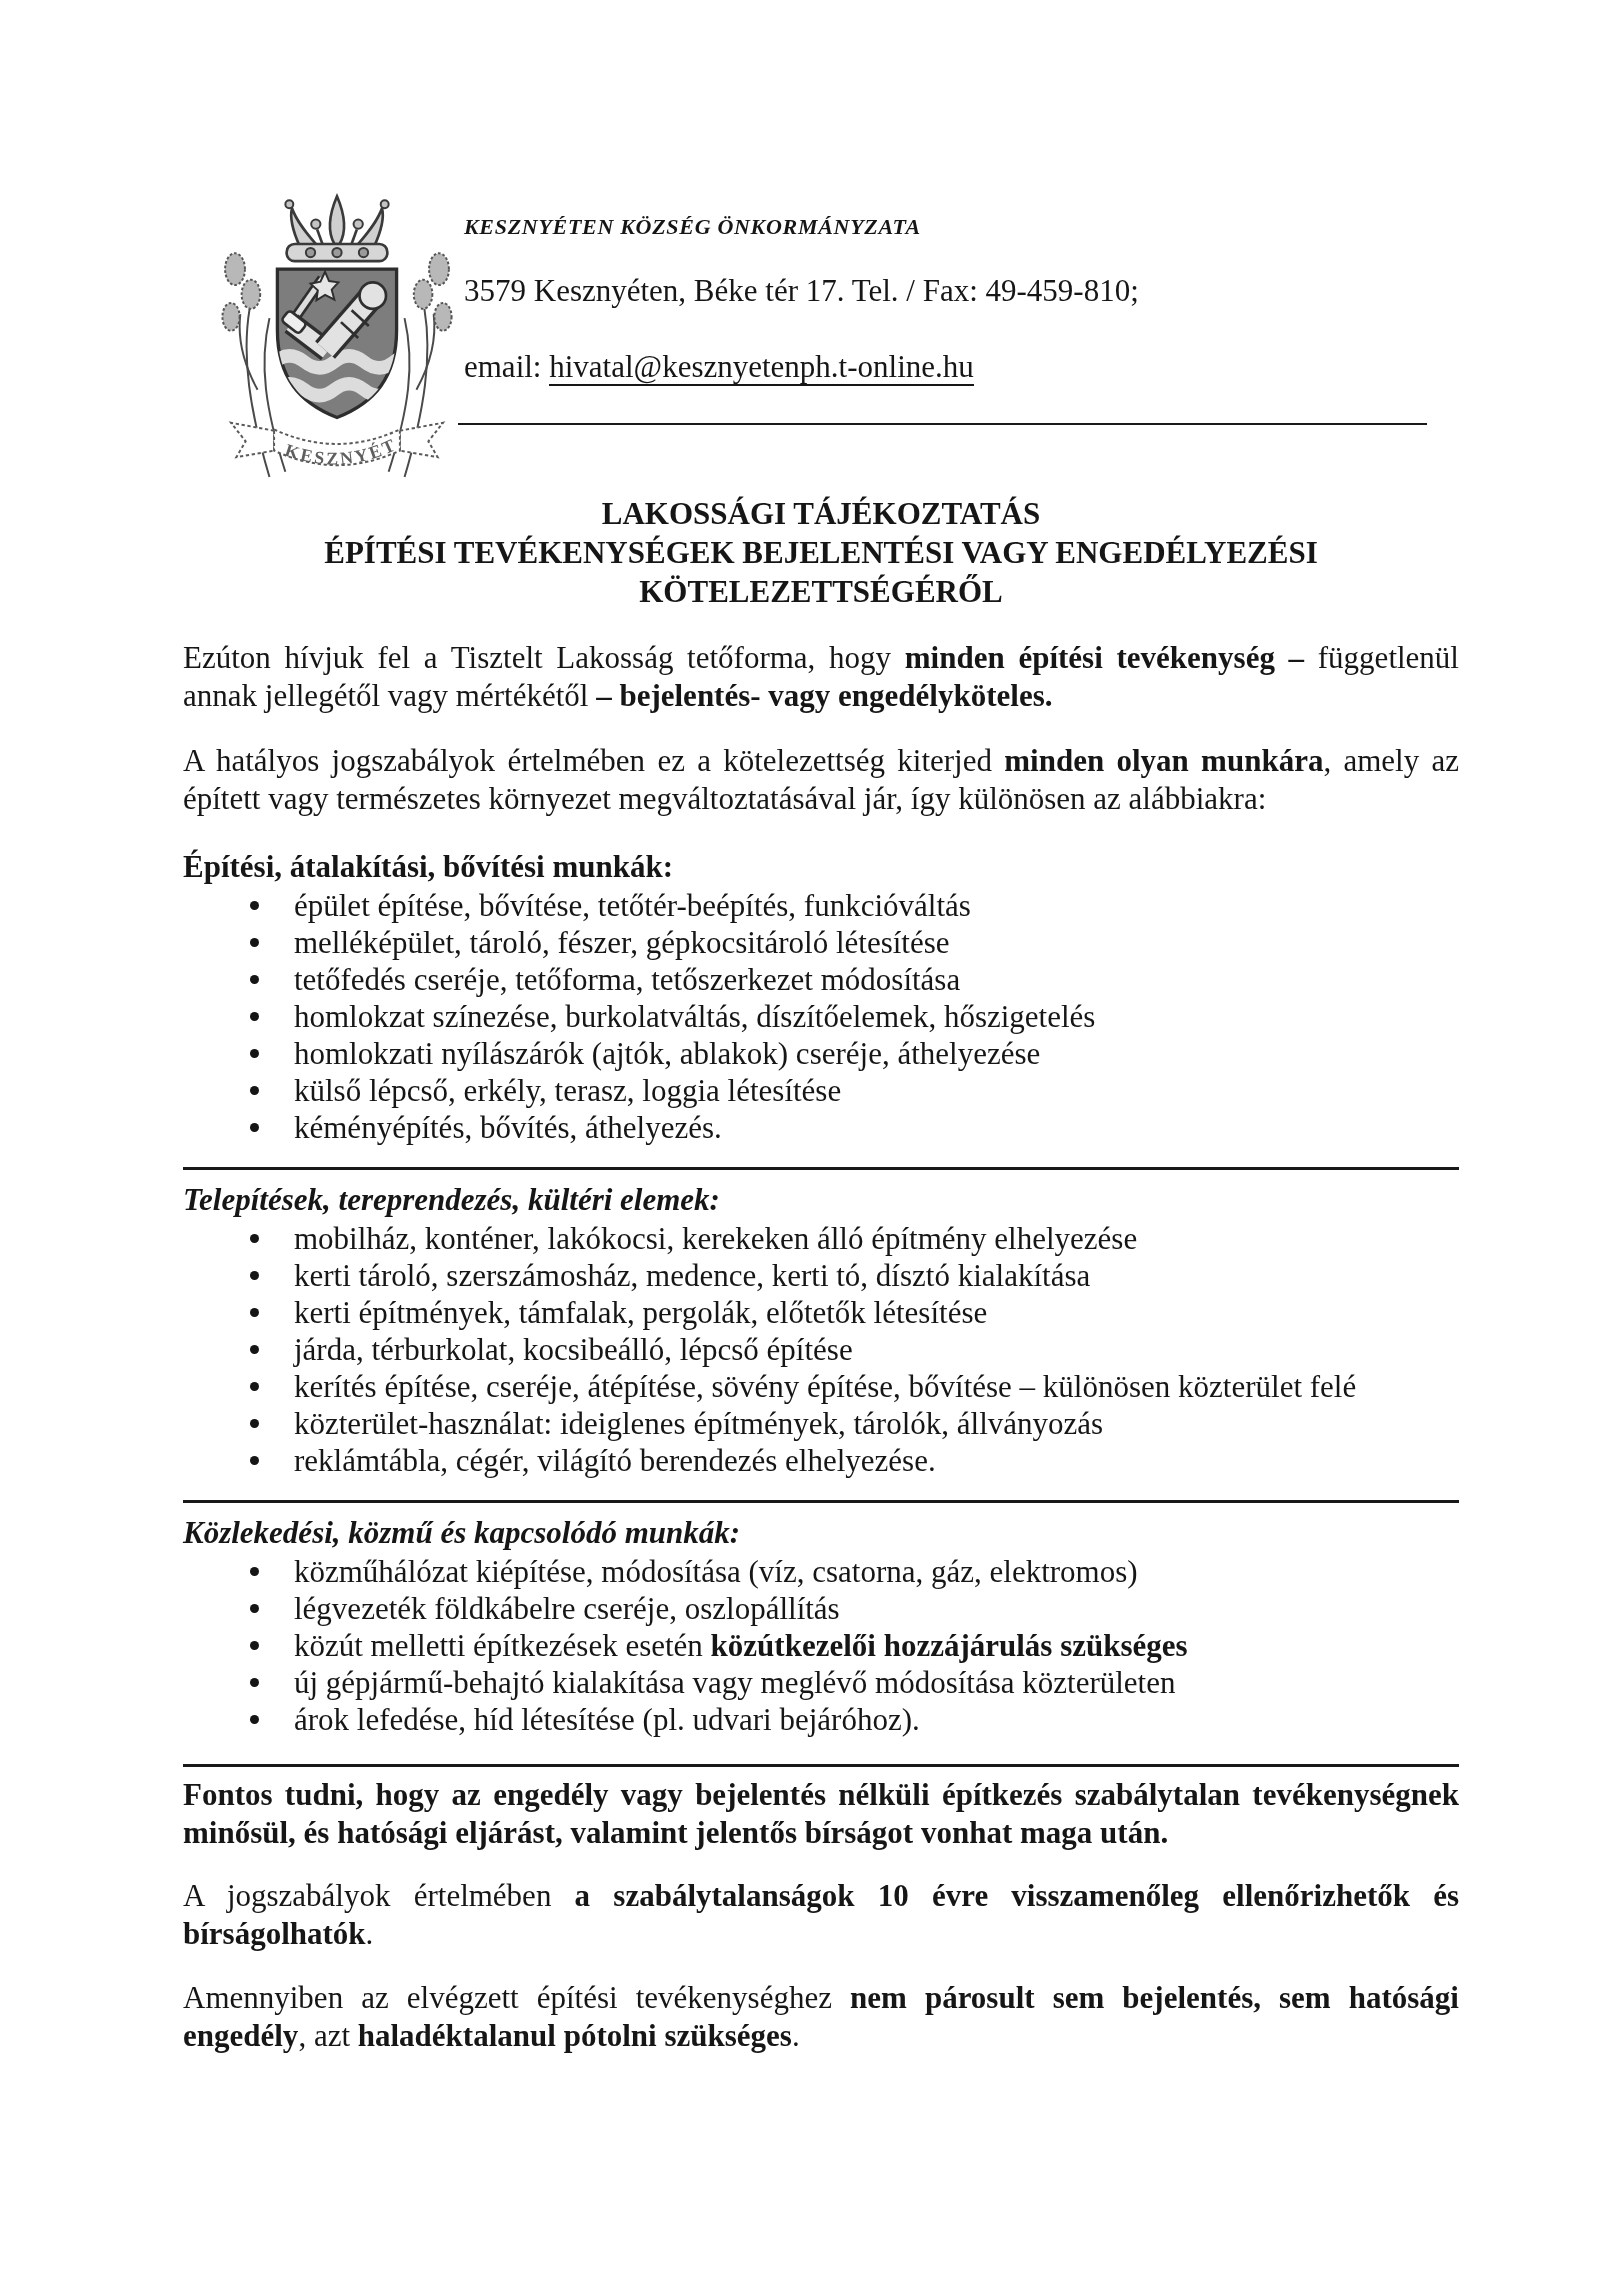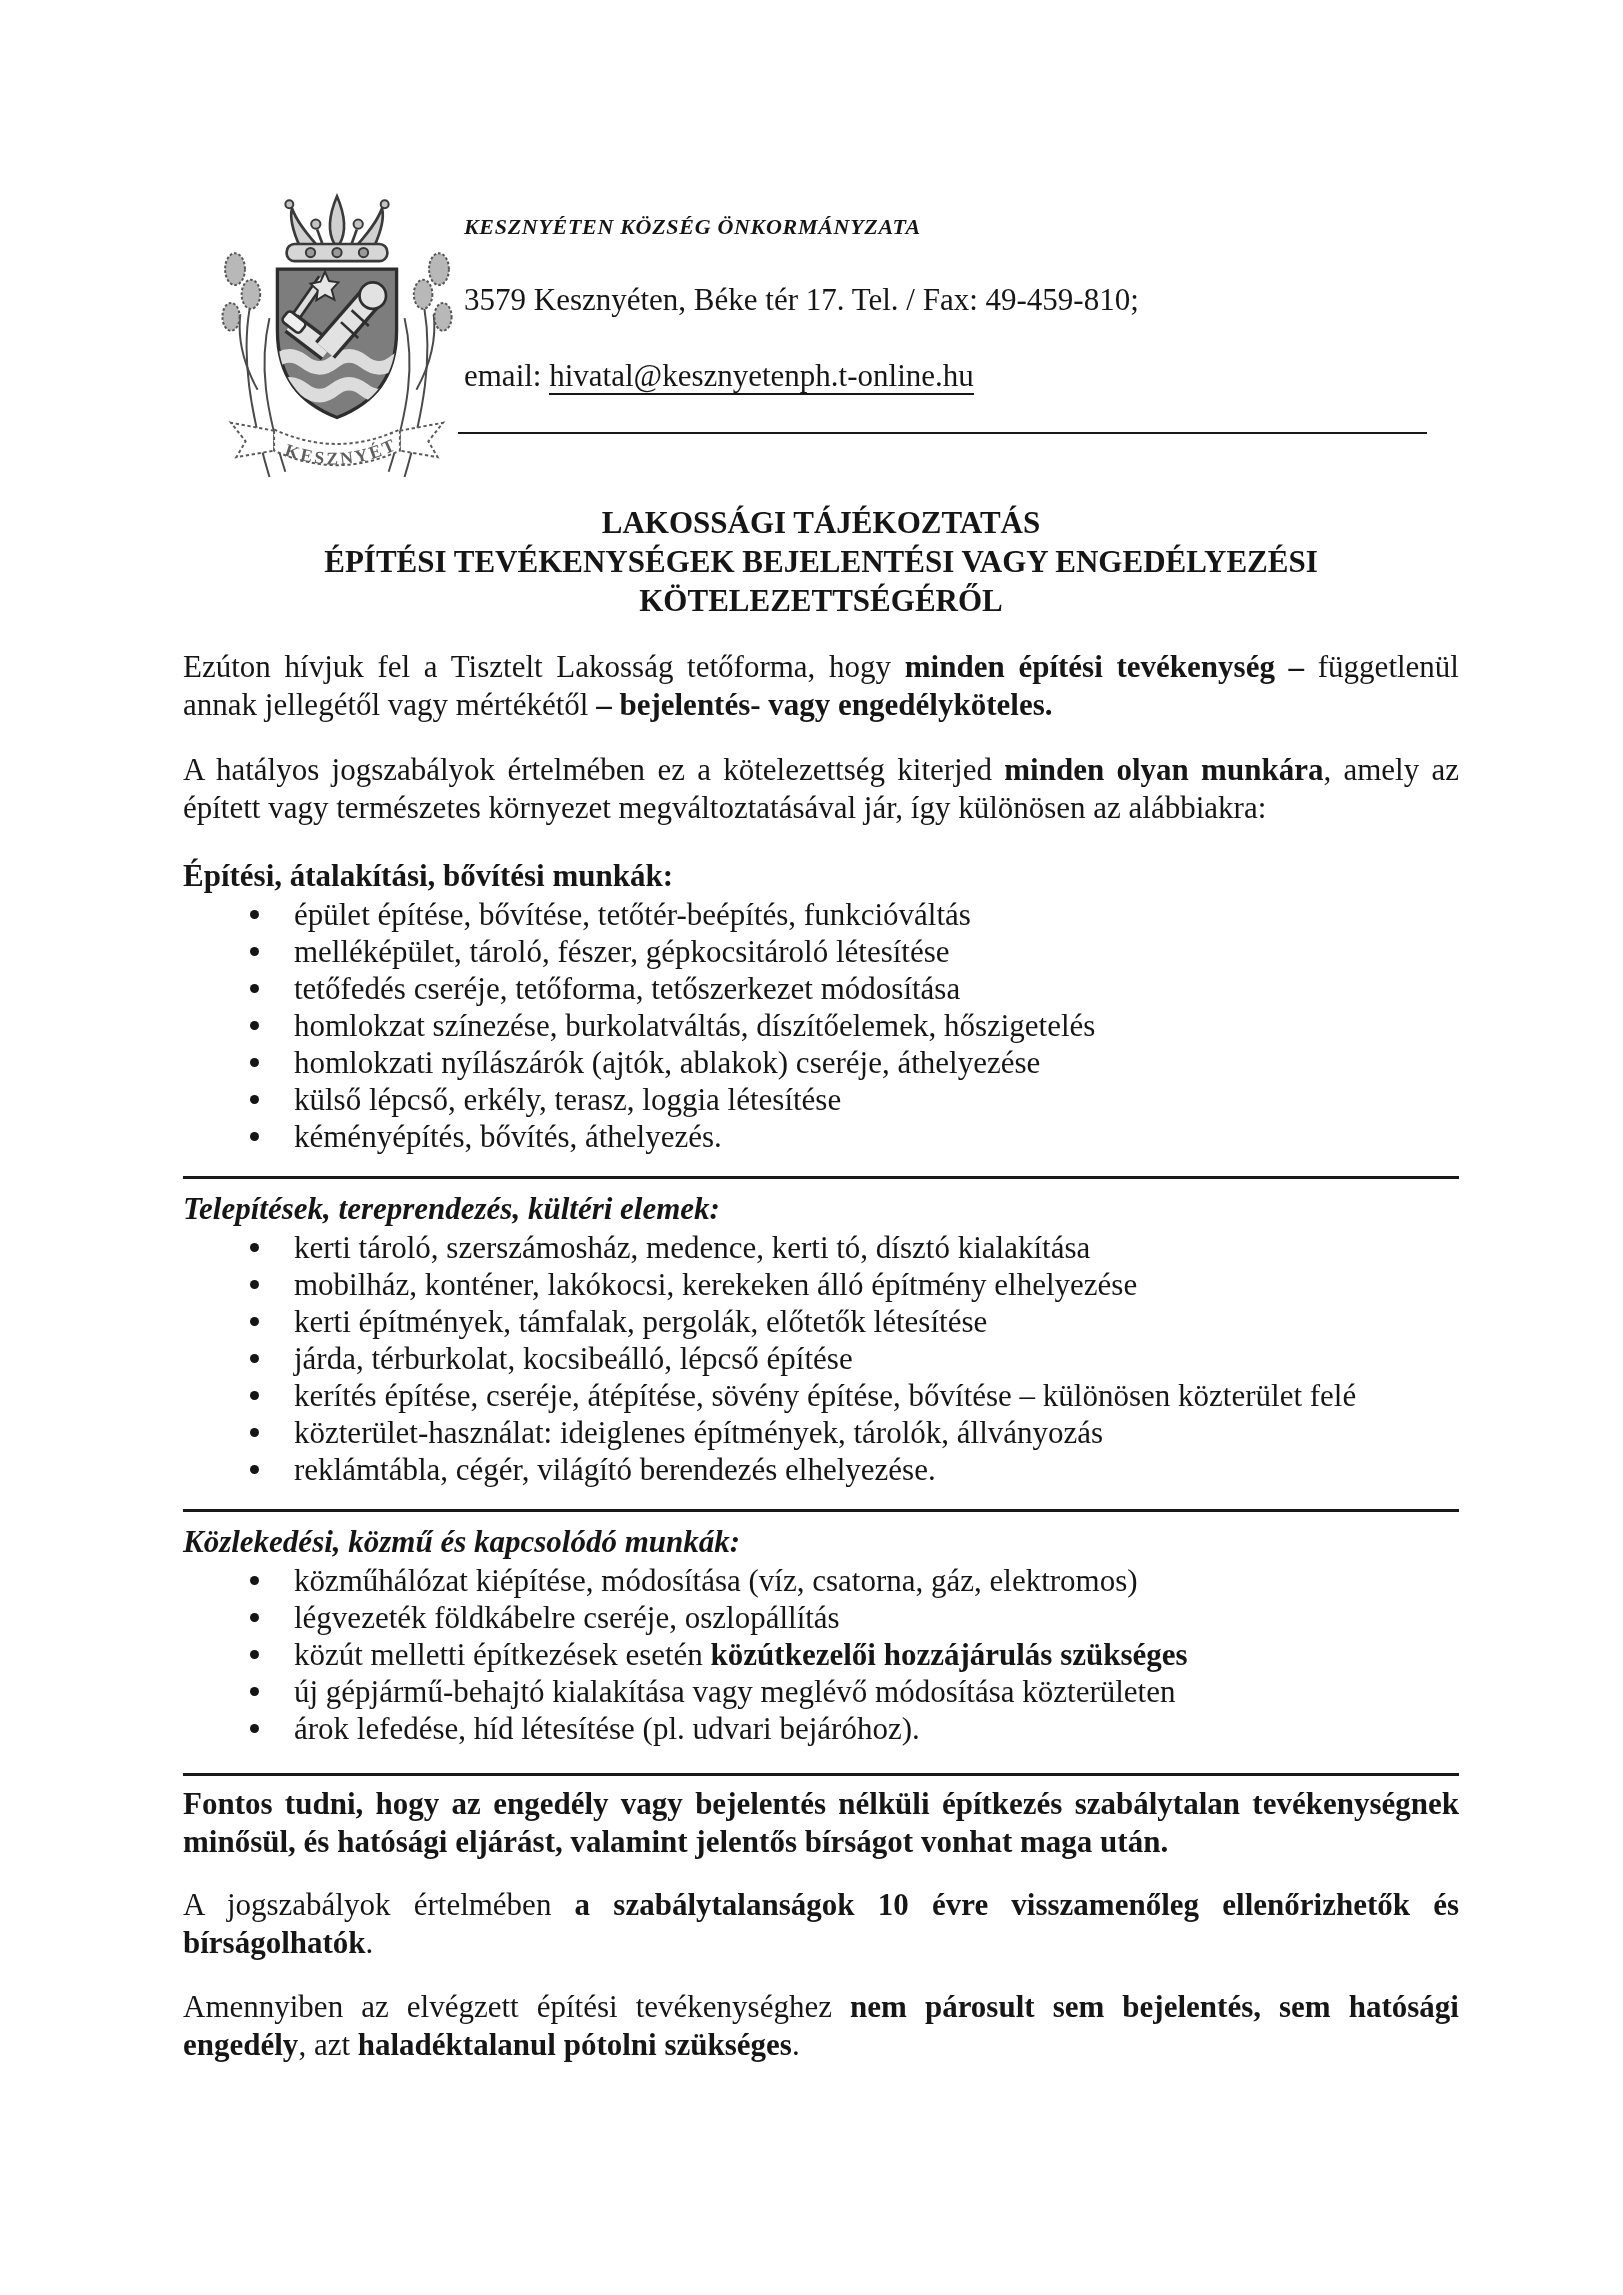--- a/index.html
+++ b/index.html
@@ -8,21 +8,21 @@
     font-family:"Liberation Serif","DejaVu Serif",serif;
     overflow:hidden;
   }
   .page{position:relative;width:1623px;height:2295px;box-sizing:border-box;
         padding:0 164px 0 183px;}
   
   .logo{position:absolute;left:211px;top:191px;width:252px;height:298px;}
   .logo svg{width:100%;height:100%;}
   .head-text{margin-left:281px;padding-top:208px;}
   .org{margin:0;font-size:22px;line-height:38px;font-weight:bold;font-style:italic;letter-spacing:0.7px;}
-  .addr{margin:35px 0 0 0;font-size:31px;line-height:38px;}
+  .addr{margin:26px 0 0 0;font-size:31px;line-height:38px;}
   .mail{margin:38px 0 0 0;font-size:31px;line-height:38px;}
   .email{color:inherit;text-decoration:none;border-bottom:2.6px solid #161616;cursor:pointer;}
   .head-rule{margin:37px 0 0 275px;width:969px;border-top:2.6px solid #191919;}
   
   .title{margin-top:69px;text-align:center;font-weight:bold;font-size:31px;line-height:39px;}
   
   .para{margin:27.5px 0 0 0;font-size:31px;line-height:38px;text-align:justify;}
   .para.tight{margin-top:9.2px;}
   .para.gap38{margin-top:25px;}
   .para.gap40{margin-top:26px;}
@@ -143,22 +143,22 @@
       <li><span>homlokzat színezése, burkolatváltás, díszítőelemek, hőszigetelés</span></li>
       <li><span>homlokzati nyílászárók (ajtók, ablakok) cseréje, áthelyezése</span></li>
       <li><span>külső lépcső, erkély, terasz, loggia létesítése</span></li>
       <li><span>kéményépítés, bővítés, áthelyezés.</span></li>
     </ul>
 
   <div class="rule"></div>
 
   <h2 class="sec-h tight">Telepítések, tereprendezés, kültéri elemek:</h2>
   <ul class="blist">
+      <li><span>mobilház, konténer, lakókocsi, kerekeken álló építmény elhelyezése</span></li>
       <li><span>kerti tároló, szerszámosház, medence, kerti tó, dísztó kialakítása</span></li>
-      <li><span>mobilház, konténer, lakókocsi, kerekeken álló építmény elhelyezése</span></li>
       <li><span>kerti építmények, támfalak, pergolák, előtetők létesítése</span></li>
       <li><span>járda, térburkolat, kocsibeálló, lépcső építése</span></li>
       <li><span>kerítés építése, cseréje, átépítése, sövény építése, bővítése – különösen közterület felé</span></li>
       <li><span>közterület-használat: ideiglenes építmények, tárolók, állványozás</span></li>
       <li><span>reklámtábla, cégér, világító berendezés elhelyezése.</span></li>
     </ul>
 
   <div class="rule"></div>
 
   <h2 class="sec-h tight">Közlekedési, közmű és kapcsolódó munkák:</h2>

